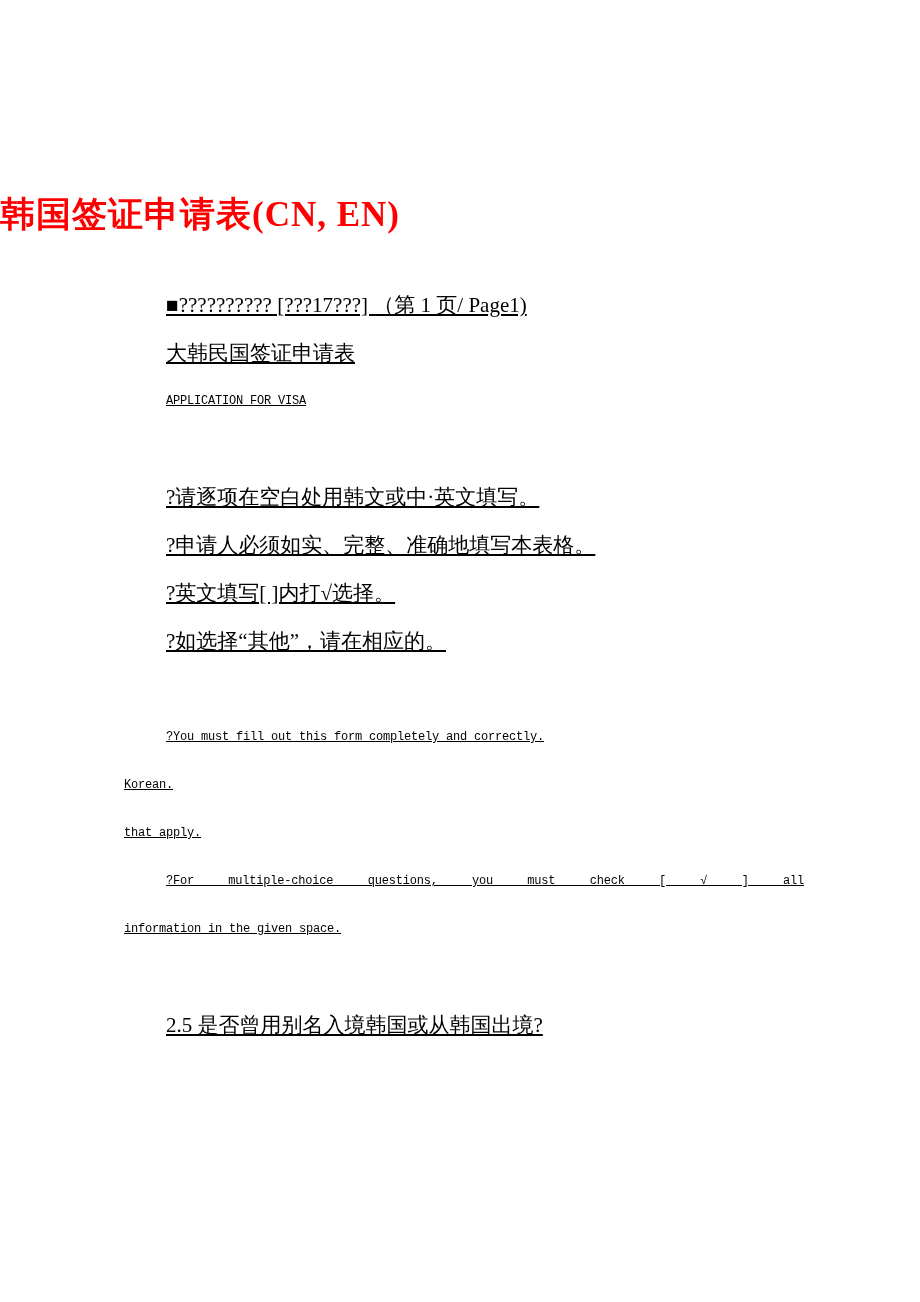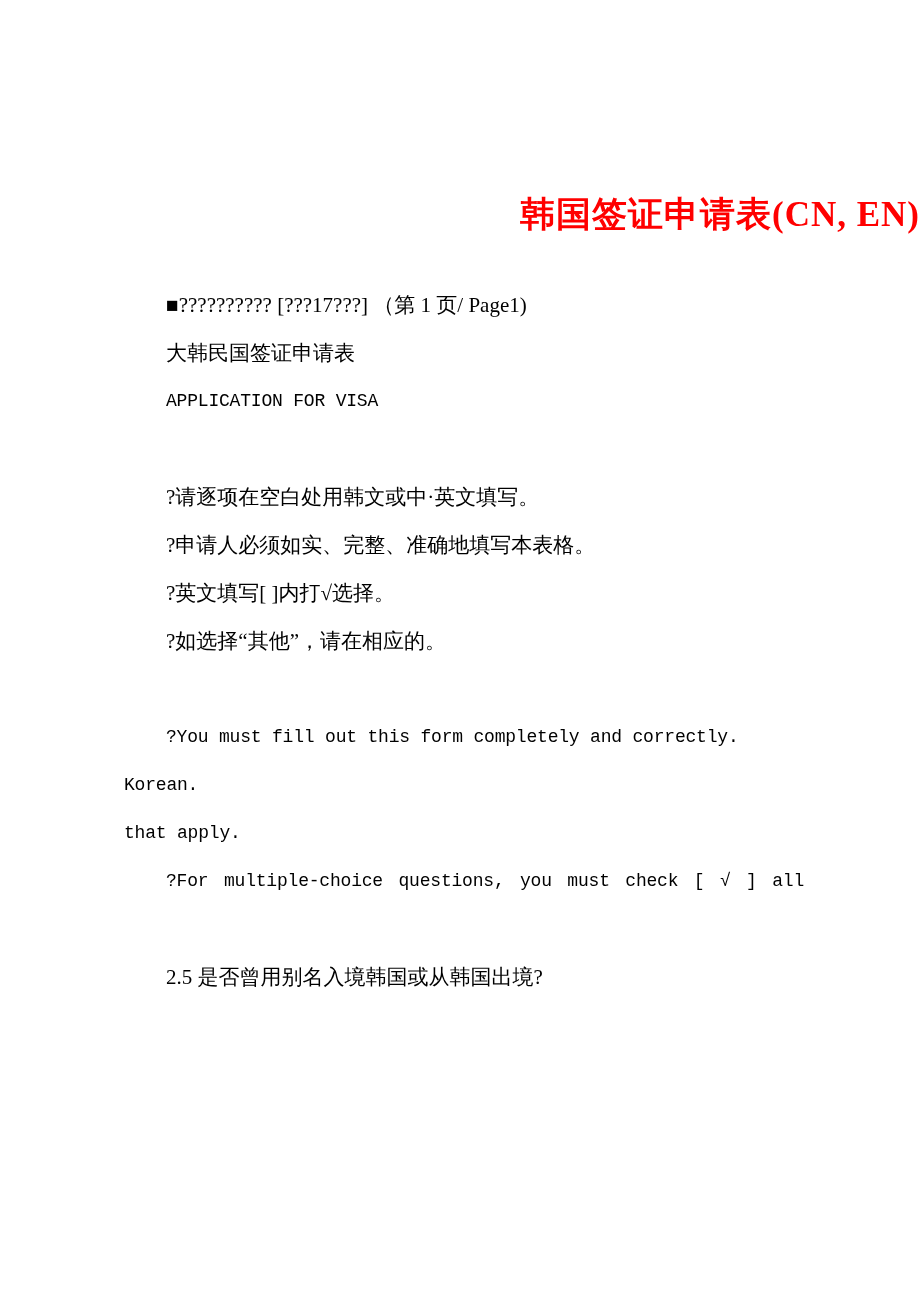--- a/index.html
+++ b/index.html
@@ -13,41 +13,42 @@
   .page {
     position: relative;
     width: 920px; height: 1302px;
     background: #ffffff;
     overflow: hidden;
   }
   .doc-title {
     position: absolute;
     top: 189px; left: 0; width: 100%;
     margin: 0;
-    text-align: right;
+    text-align: left;
     font-size: 35px;
     line-height: 52px;
     font-weight: bold;
     letter-spacing: 1px;
   }
   .doc-body {
     position: absolute;
     left: 124px; top: 281px;
     width: 680px;
   }
   .line {
     height: 48px;
     line-height: 48px;
     font-size: 21px;
     white-space: nowrap;
     overflow: visible;
+    text-decoration: underline;
   }
   .line.ind { padding-left: 42px; }
   .line.en {
-    font-size: 18px;
+    font-size: 12px;
     font-family: "Liberation Mono", "DejaVu Sans Mono", monospace;
     letter-spacing: -0.2px;
   }
   .line.jf {
     white-space: normal;
     text-align: justify;
     text-align-last: justify;
     text-justify: inter-word;
   }
 </style>
@@ -63,16 +64,17 @@
       <div class="line"></div>
       <div class="line ind">?请逐项在空白处用韩文或中·英文填写。</div>
       <div class="line ind">?申请人必须如实、完整、准确地填写本表格。</div>
       <div class="line ind">?英文填写[ ]内打√选择。</div>
       <div class="line ind">?如选择“其他”，请在相应的。</div>
       <div class="line"></div>
       <div class="line ind en">?You must fill out this form completely and correctly.</div>
       <div class="line en">Korean.</div>
       <div class="line en">that apply.</div>
       <div class="line ind en jf">?For multiple-choice questions, you must check [ √ ] all</div>
+      <div class="line en">information in the given space.</div>
       <div class="line"></div>
       <div class="line ind">2.5 是否曾用别名入境韩国或从韩国出境?</div>
     </div>
 </div>
 
 </body></html>

